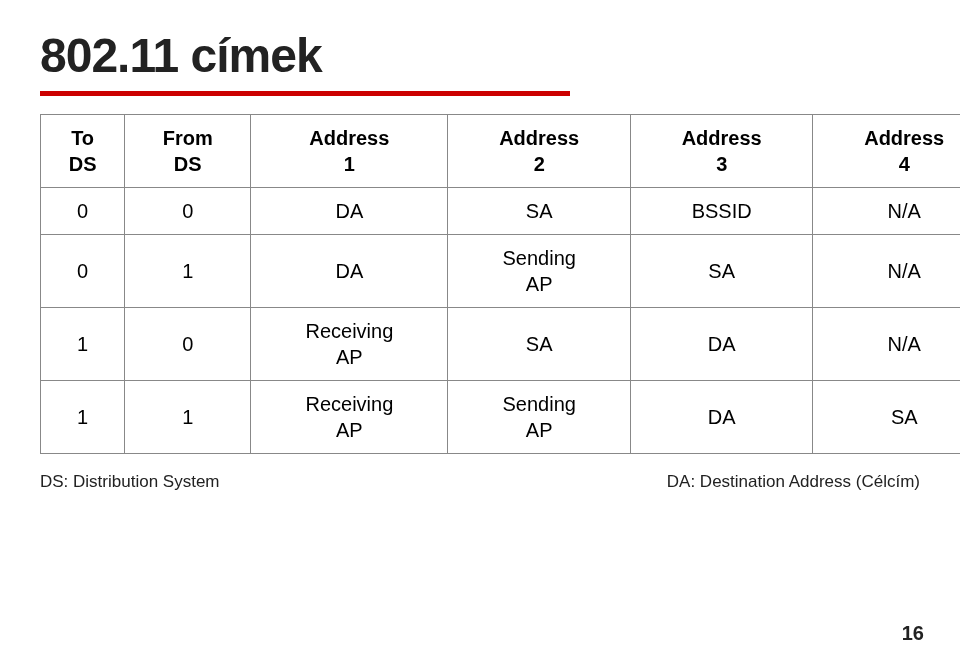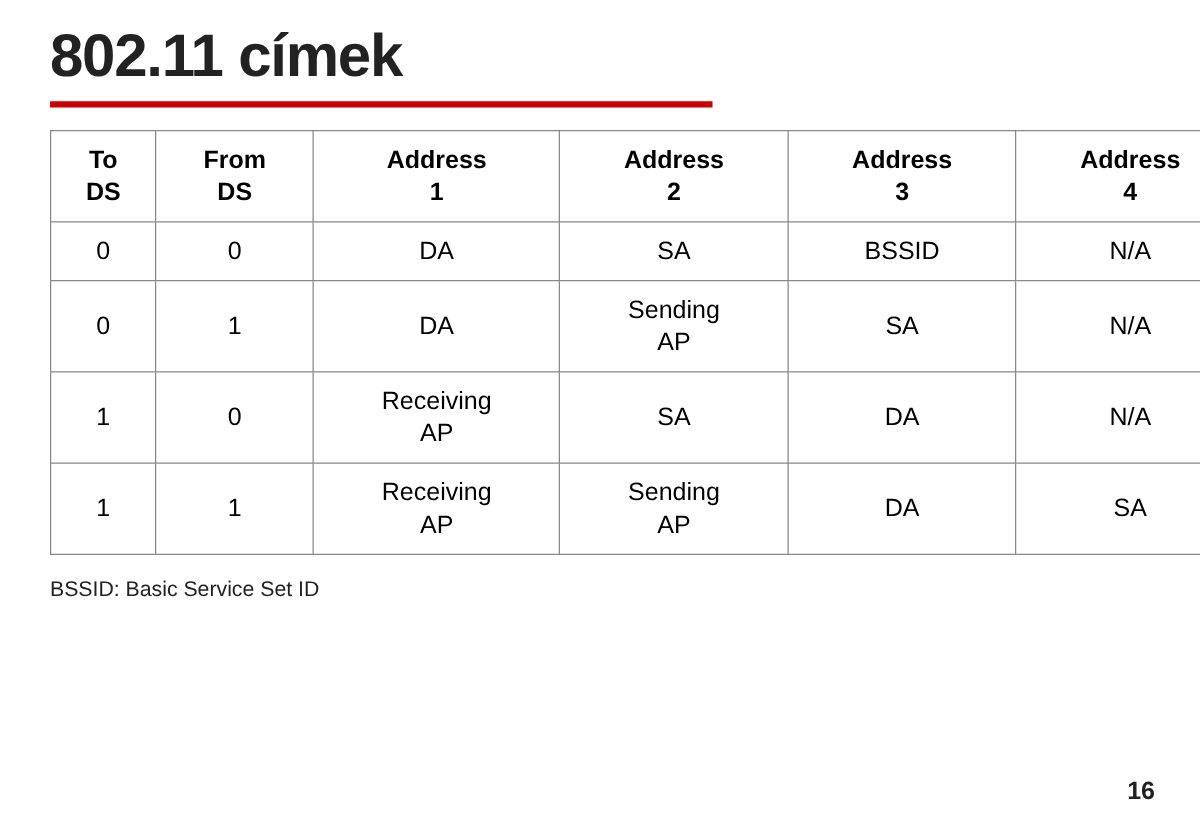--- a/index.html
+++ b/index.html
@@ -9,20 +9,21 @@
       height: 657px;
       background: #fff;
       font-family: Arial, sans-serif;
       position: relative;
       overflow: hidden;
     }
 
     
     .title-section {
       padding: 18px 40px 0 40px;
+      margin-top: 10px;
     }
 
     .page-title {
       font-size: 48px;
       font-weight: bold;
       color: #222;
       letter-spacing: -1px;
     }
 
     
@@ -141,19 +142,20 @@
           <td>Sending<br>AP</td>
           <td>DA</td>
           <td>SA</td>
         </tr>
       </tbody>
   </table>
 </div>
 
 <div class="footer-notes">
   <div class="footer-left">
-    <div>BSSID: Basic Service Set ID</div>
+    <div>DS: Distribution System</div>
   </div>
   <div class="footer-right">
+    <div>DA: Destination Address (Célcím)</div>
   </div>
 </div>
 
 <div class="page-number">16</div>
 
 </body></html>

